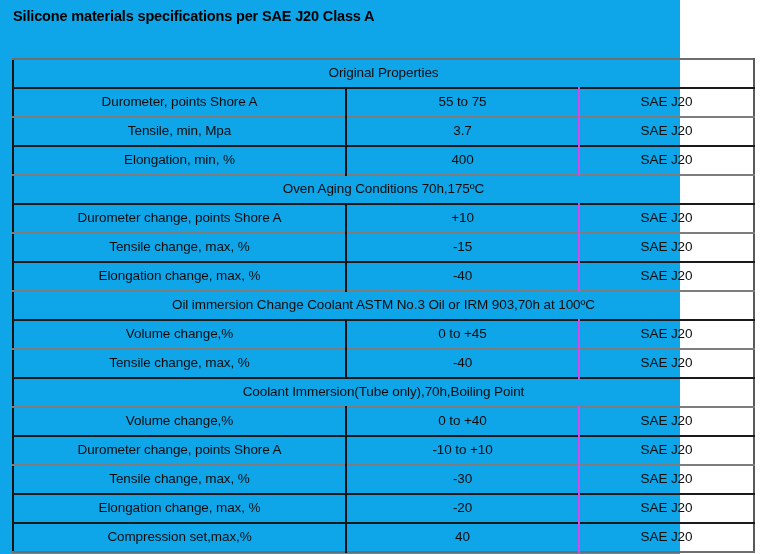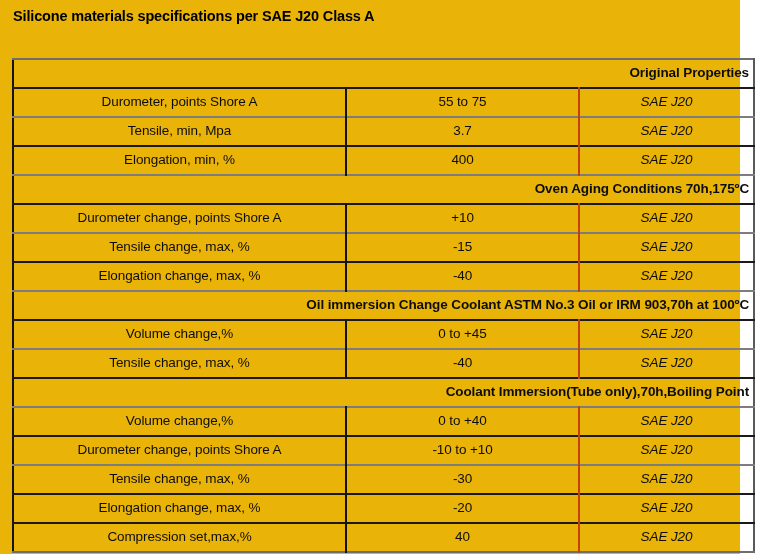--- a/index.html
+++ b/index.html
@@ -9,23 +9,23 @@
   }
   body {
     width: 768px;
     height: 554px;
     font-family: "Liberation Sans", sans-serif;
     color: #000000;
     overflow: hidden;
   }
   #page {
     position: relative;
-    width: 740px;
+    width: 680px;
     height: 554px;
-    background: #eab308;
+    background: #0ea5e9;
   }
   #doc-title {
     position: absolute;
     left: 13px;
     top: 8px;
     font-size: 14.5px;
     font-weight: bold;
     letter-spacing: -0.15px;
     color: #000000;
     white-space: nowrap;
@@ -56,36 +56,36 @@
     border-left: 2px solid #141414;
     border-right: 2px solid #595959;
     border-top: 2px solid #6e6e6e;
     border-bottom: 2px solid #6e6e6e;
   }
   
   tr.data-row td.cell-prop {
     border-right: 2px solid #141414;
   }
   tr.data-row td.cell-value {
-    border-right: 2px solid #c2410c;
+    border-right: 2px solid #d946ef;
     margin-left: 31px;
   }
   
   tr.rule-dark > td { border-top: 2px solid #1a1a1a; }
   tr.rule-gray > td { border-top: 2px solid #7d7d7d; }
 
   td.cell-section {
-    font-weight: bold;
-    text-align: right;
+    font-weight: normal;
+    text-align: center;
     padding-left: 12px;
     font-size: 13.5px;
   }
   td.cell-prop   { text-align: center; }
   td.cell-value  { text-align: center; }
-  td.cell-std    { text-align: center; font-style: italic; }
+  td.cell-std    { text-align: center; }
 </style>
 </head>
 <body>
 
 <div id="page">
 
   <div id="doc-title">Silicone materials specifications per SAE J20 Class A</div>
 
   <table id="spec-table">
     <colgroup>

